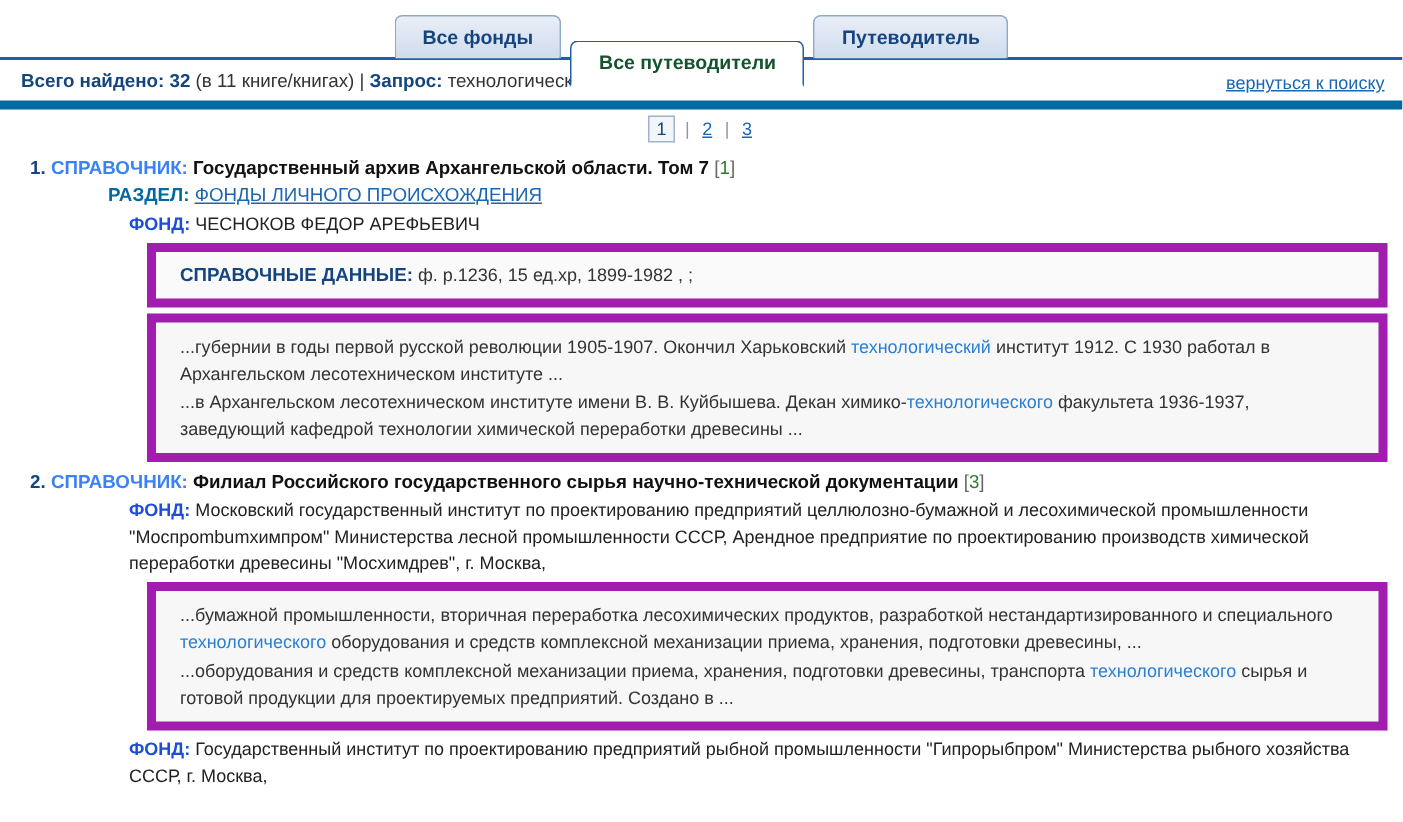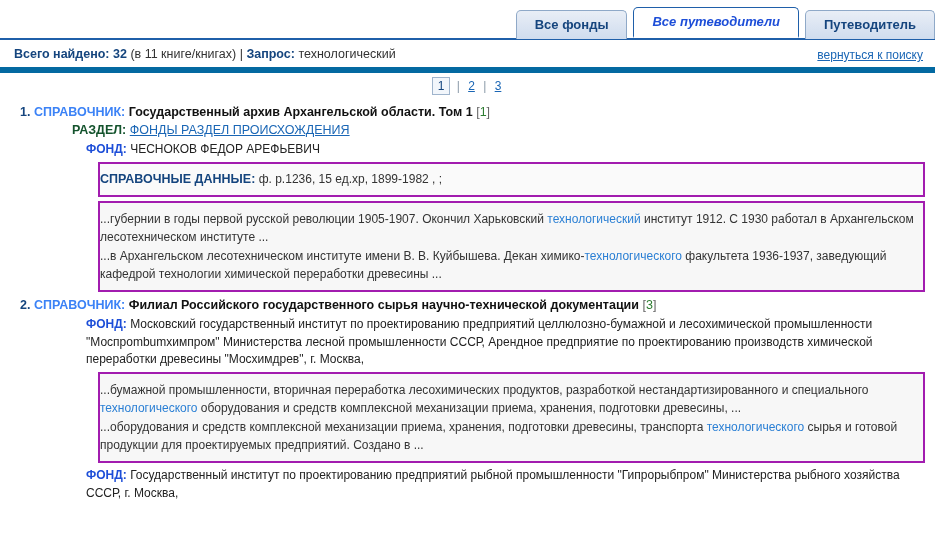--- a/index.html
+++ b/index.html
@@ -12,21 +12,21 @@
     height: 548px;
     overflow: hidden;
     font-family: "Liberation Sans", sans-serif;
     font-size: 12px;
     color: #222;
   }
 
   
   .tabs {
     display: flex;
-    justify-content: flex-end;
+    justify-content: center;
     align-items: flex-end;
     gap: 6px;
     height: 40px;
     padding-top: 8px;
     box-sizing: border-box;
     border-bottom: 2px solid #1f5fa9;
     background: #ffffff;
   }
   .tab {
     padding: 6px 18px 7px 18px;
@@ -37,26 +37,25 @@
     border: 1px solid #8fa9c8;
     border-bottom: none;
     border-radius: 5px 5px 0 0;
     cursor: pointer;
     white-space: nowrap;
     position: relative;
     top: 1px;
   }
   .tab.active {
     background: #ffffff;
-    color: #1d4ed8;
+    color: #14532d;
     border-color: #1f5fa9;
     border-bottom: 2px solid #ffffff;
-    top: 0;
+    top: 20px;
     z-index: 2;
-    font-style: italic;
   }
 
   
   .summary-bar {
     position: relative;
     padding: 7px 10px 6px 14px;
     border-bottom: 6px solid #0369a1;
     font-size: 12.5px;
     color: #1a4f8a;
   }
@@ -110,37 +109,37 @@
   .result-head .title { color: #111; font-weight: bold; }
   .result-head .cnt { color: #2e7d32; }
   .result-head .brk { color: #666; }
 
   .block { margin-left: 62px; }
 
   .razdel {
     margin: 4px 0 2px 0;
     font-size: 12.5px;
   }
-  .razdel .lbl { color: #14532d; font-weight: bold; }
+  .razdel .lbl { color: #0369a1; font-weight: bold; }
   .razdel .val { color: #1a66b5; text-decoration: underline; cursor: pointer; }
 
   .fond {
     margin: 4px 0 3px 0;
     font-size: 12px;
     padding-left: 14px;
     line-height: 1.45;
   }
   .fond .lbl { color: #1d4ed8; font-weight: bold; }
   .fond .val { color: #222; }
 
   .panel {
     margin: 4px 0 4px 26px;
-    border: 2px solid #a21caf;
+    border: 6px solid #a21caf;
     background: #f7f7f7;
-    padding: 6px 0;
+    padding: 6px 16px;
     font-size: 12px;
     line-height: 1.5;
     color: #333;
   }
   .panel.refdata { background: #fafafa; }
   .panel .lbl {
     color: #15457e;
     font-weight: bold;
     font-size: 12.5px;
   }
@@ -174,27 +173,27 @@
   <span class="sep">|</span>
   <span class="pg">3</span>
 </div>
 
 <div class="results clipped">
 
   <div>
     <div class="result-head">
       <span class="num">1.</span>
       <span class="kw">СПРАВОЧНИК:</span>
-      <span class="title">Государственный архив Архангельской области. Том 1</span>
+      <span class="title">Государственный архив Архангельской области. Том 7</span>
       <span class="brk">[</span><span class="cnt">1</span><span class="brk">]</span>
     </div>
     <div class="block">
       <div class="razdel">
         <span class="lbl">РАЗДЕЛ:</span>
-        <span class="val">ФОНДЫ РАЗДЕЛ ПРОИСХОЖДЕНИЯ</span>
+        <span class="val">ФОНДЫ ЛИЧНОГО ПРОИСХОЖДЕНИЯ</span>
       </div>
       <div class="fond">
         <span class="lbl">ФОНД:</span>
         <span class="val">ЧЕСНОКОВ ФЕДОР АРЕФЬЕВИЧ</span>
       </div>
       <div class="panel refdata">
         <span class="lbl">СПРАВОЧНЫЕ ДАННЫЕ:</span>
         <span>ф. р.1236, 15 ед.хр, 1899-1982 , ;</span>
       </div>
       <div class="panel">

